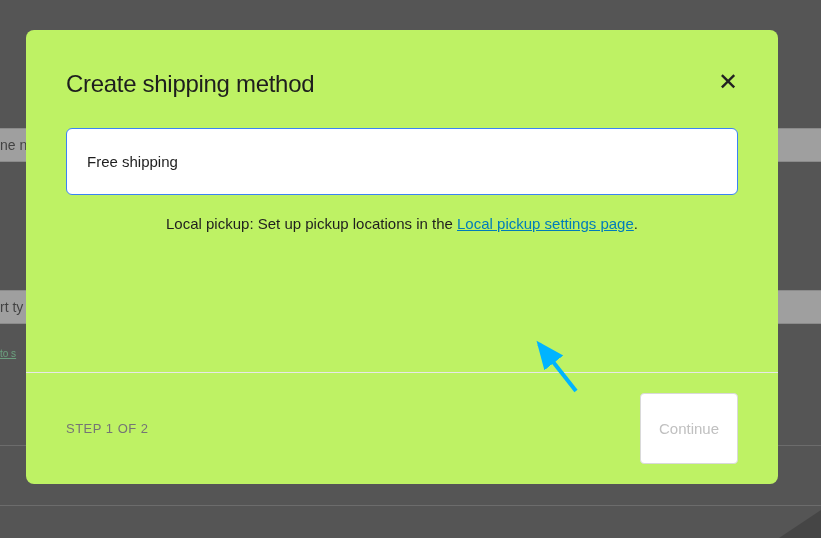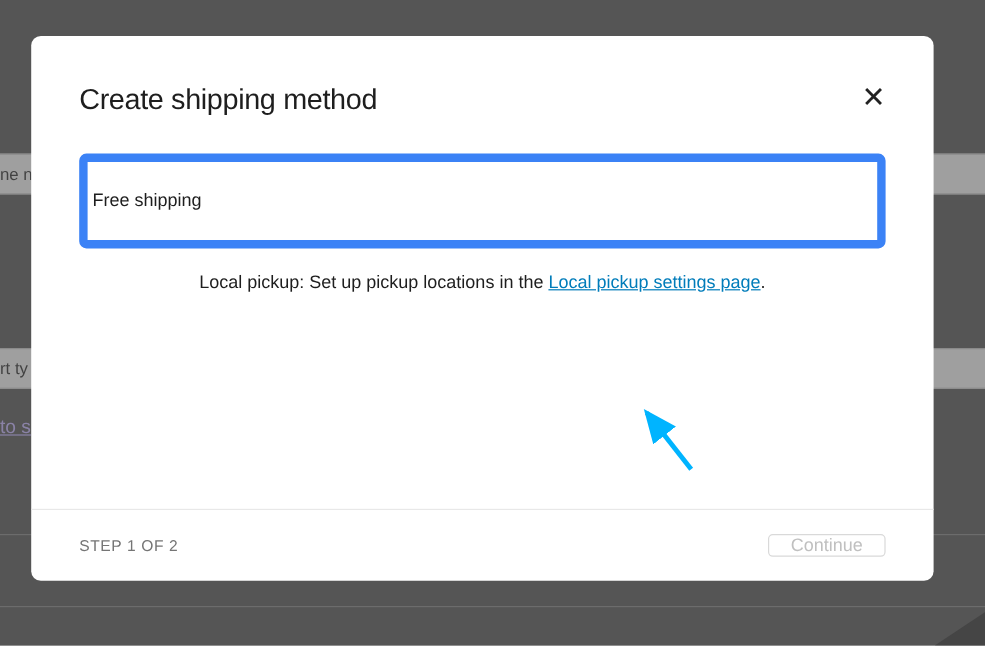--- a/index.html
+++ b/index.html
@@ -38,26 +38,26 @@
       right: 0;
       padding-left: 0;
     }
     .bg-row-2 {
       position: absolute;
       top: 290px;
       left: 0;
       right: 0;
     }
     .bg-link {
-      color: #c4b5fd;
+      color: #86efac;
       text-decoration: underline;
       position: absolute;
       top: 348px;
       left: 0;
-      font-size: 16px;
+      font-size: 10px;
     }
     .bg-line {
       position: absolute;
       top: 445px;
       left: 0;
       right: 0;
       height: 1px;
       background: #888;
     }
     .bg-line-2 {
@@ -75,21 +75,21 @@
       right: 0;
       bottom: 0;
       background: rgba(80, 80, 80, 0.5);
     }
     .modal {
       position: absolute;
       top: 30px;
       left: 26px;
       width: 752px;
       height: 454px;
-      background: #ffffff;
+      background: #bef264;
       border-radius: 8px;
       display: flex;
       flex-direction: column;
     }
     .modal-body {
       padding: 40px 40px 24px 40px;
       flex: 1;
     }
     .modal-header {
       display: flex;
@@ -107,23 +107,23 @@
       background: none;
       border: none;
       font-size: 24px;
       color: #222;
       cursor: pointer;
       padding: 0;
       line-height: 1;
       font-weight: 400;
     }
     .option-card {
-      border: 7px solid #3b82f6;
+      border: 1px solid #3b82f6;
       border-radius: 6px;
-      padding: 24px 4px;
+      padding: 24px 20px;
       margin-bottom: 16px;
       font-size: 15px;
       color: #1e1e1e;
       cursor: pointer;
       background: #fff;
     }
     .pickup-text {
       font-size: 15px;
       color: #1e1e1e;
       margin-top: 20px;
@@ -144,21 +144,21 @@
     .step-text {
       font-size: 13px;
       color: #757575;
       letter-spacing: 0.5px;
       text-align: center;
     }
     .continue-btn {
       background: #fff;
       border: 1px solid #d9d9d9;
       color: #c0c0c0;
-      padding: 0 18px;
+      padding: 26px 18px;
       border-radius: 4px;
       font-size: 15px;
       cursor: pointer;
     }
     .arrow {
       position: absolute;
       bottom: 88px;
       left: 495px;
       pointer-events: none;
     }

